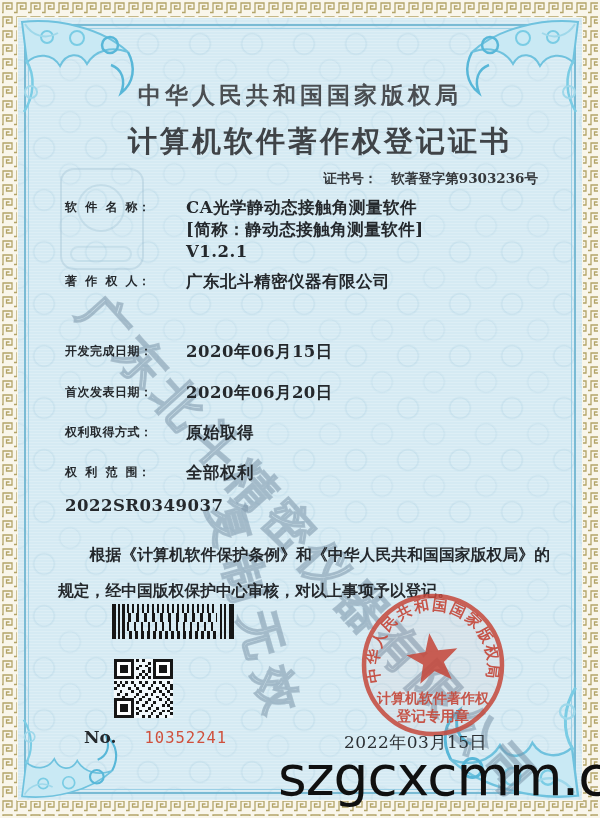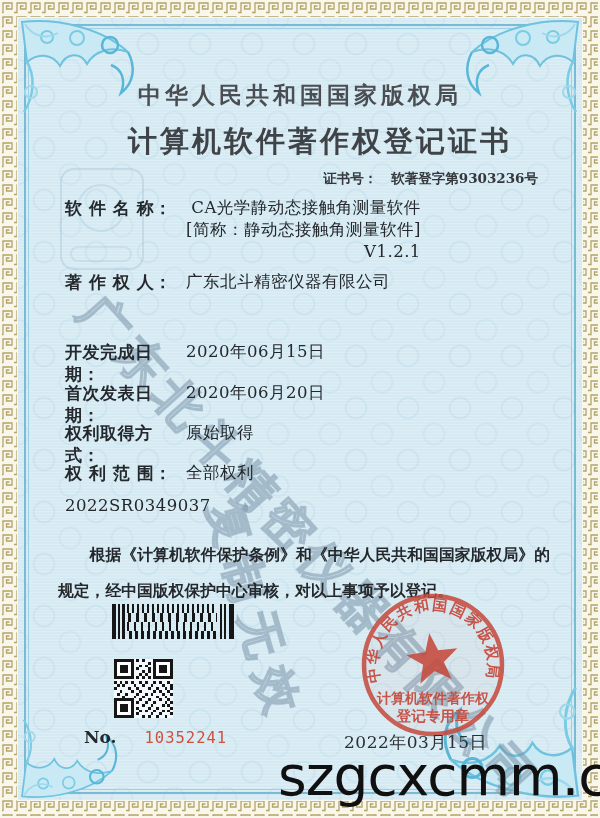--- a/index.html
+++ b/index.html
@@ -36,22 +36,22 @@
   }
   .cert-title{
     position:absolute;left:0;right:0;top:122px;text-align:center;
     font-size:29px;font-weight:700;letter-spacing:3px;color:#3f4347;z-index:4;padding-left:40px;
   }
   .cert-no{
     position:absolute;right:62px;top:170px;font-size:13.5px;font-weight:700;color:#34383c;z-index:4;
   }
   .cert-no .gap{display:inline-block;width:14px;}
   .row{position:absolute;left:65px;z-index:4;display:flex;color:#24282c;}
-  .flabel{font-size:17px;font-weight:700;width:121px;flex:none;letter-spacing:.5px;}
-  .fval{font-size:16.5px;font-weight:400;letter-spacing:.5px;text-align:right;}
+  .flabel{font-size:12px;font-weight:700;width:121px;flex:none;letter-spacing:.5px;font-family:Liberation Mono, monospace;}
+  .fval{font-size:16.5px;font-weight:700;letter-spacing:.5px;}
   .fval div{line-height:22px;}
   .flabel,.fval{line-height:22px;}
   .statement{
     position:absolute;left:58px;top:521px;width:492px;z-index:4;
     font-size:15.8px;font-weight:700;color:#24282c;line-height:36px;
     text-indent:2em;text-align:justify;letter-spacing:0;
   }
   
   .barcode{
     position:absolute;left:112px;top:604px;width:124px;height:35px;z-index:4;

